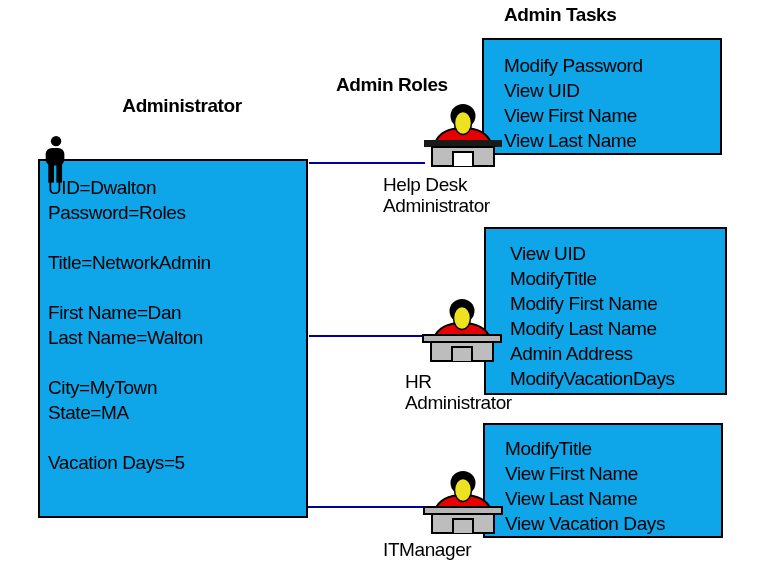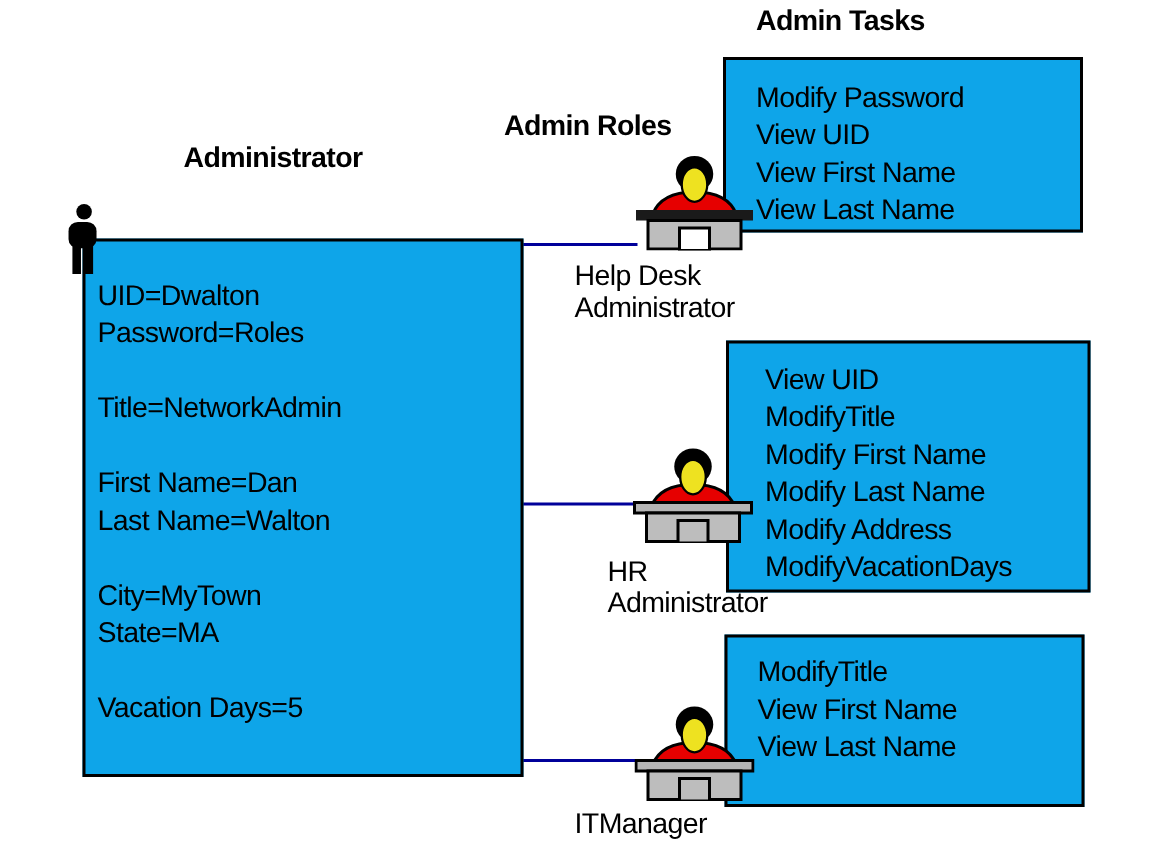--- a/index.html
+++ b/index.html
@@ -6,21 +6,21 @@
   .stage{
     position:relative;width:778px;height:563px;background:#ffffff;overflow:hidden;
     font-family:"Liberation Sans","DejaVu Sans",sans-serif;color:#000;
   }
   .hdr{position:absolute;font-weight:bold;font-size:19px;letter-spacing:-0.4px;white-space:nowrap;}
   #h-profile{left:55px;top:95px;width:254px;text-align:center;}
   #h-roles{left:336px;top:74px;}
   #h-tasks{left:504px;top:4px;}
 
   .box{position:absolute;background:#0ea5e9;border:2px solid #000;box-sizing:border-box;z-index:2;}
-  #profile-box{left:55px;top:159px;width:294px;height:359px;padding:24px 6px 0 8px;}
+  #profile-box{left:38px;top:159px;width:270px;height:359px;padding:14px 6px 0 8px;}
   .pline{font-size:19px;line-height:25px;min-height:25px;letter-spacing:-0.4px;white-space:nowrap;}
 
   #task1{left:482px;top:38px;width:240px;height:117px;padding:13px 4px 0 20px;}
   #task2{left:484px;top:227px;width:243px;height:168px;padding:12px 4px 0 24px;}
   #task3{left:483px;top:423px;width:240px;height:115px;padding:11px 4px 0 20px;}
   .tline{font-size:19px;line-height:25px;min-height:25px;letter-spacing:-0.4px;white-space:nowrap;}
 
   .line{position:absolute;height:2px;background:#00009a;z-index:1;}
   #line1{left:309px;top:162px;width:116px;}
   #line2{left:309px;top:335px;width:114px;}
@@ -87,28 +87,29 @@
     <div class="tline">View UID</div>
     <div class="tline">View First Name</div>
     <div class="tline">View Last Name</div>
   </div>
 
   <div class="box" id="task2">
     <div class="tline">View UID</div>
     <div class="tline">ModifyTitle</div>
     <div class="tline">Modify First Name</div>
     <div class="tline">Modify Last Name</div>
-    <div class="tline">Modify Address</div>
+    <div class="tline">Admin Address</div>
     <div class="tline">ModifyVacationDays</div>
   </div>
 
   <div class="box" id="task3">
     <div class="tline">ModifyTitle</div>
     <div class="tline">View First Name</div>
     <div class="tline">View Last Name</div>
+    <div class="tline">View Vacation Days</div>
   </div>
 
   <svg class="deskicon" id="icon1" width="80" height="64" viewBox="0 0 80 64">
     <path class="shirt" d="M12 40 C17 27 30 25 40 25 C50 25 63 27 68 40 Z"></path>
     <ellipse class="hair" cx="40" cy="13" rx="12.5" ry="12"></ellipse>
     <ellipse class="face" cx="40" cy="20" rx="8.5" ry="11.5"></ellipse>
     <rect class="bar" x="1" y="37" width="78" height="7"></rect>
     <rect class="panel" x="9" y="44" width="62" height="19"></rect>
     <rect class="door" x="30" y="49" width="20" height="15"></rect>
   </svg>

